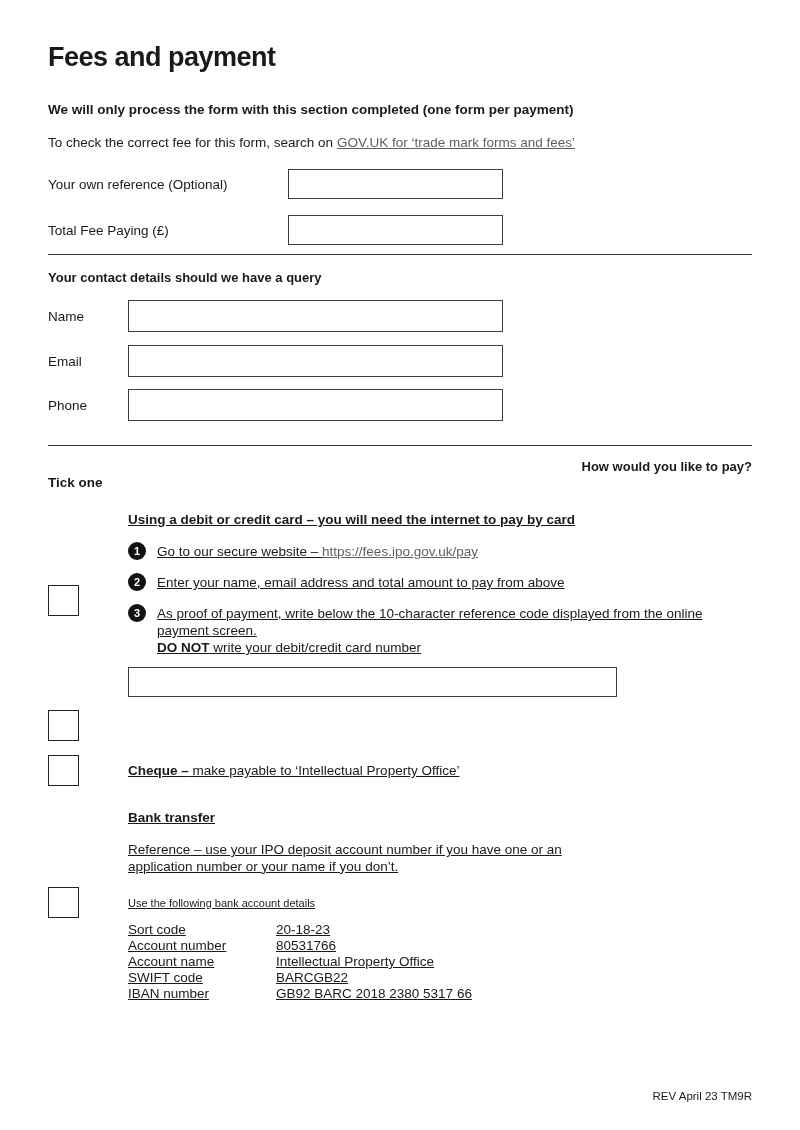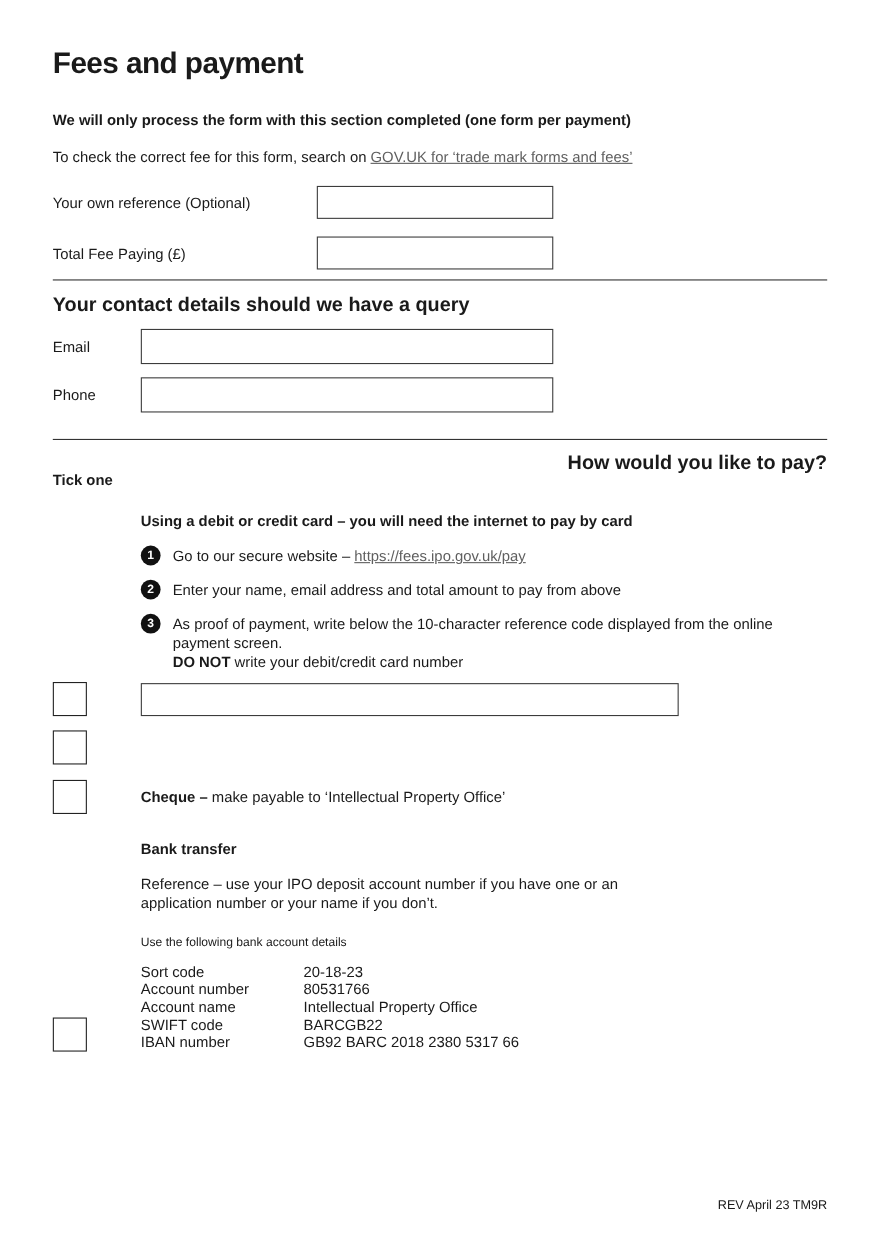--- a/index.html
+++ b/index.html
@@ -56,21 +56,21 @@
     font-family: "Liberation Sans", sans-serif;
   }
   .fee-input { width: 215px; }
   hr.rule {
     border: none;
     border-top: 1.5px solid #333333;
     margin-top: 9px;
   }
   .section-heading {
     margin-top: 14px;
-    font-size: 18px;
+    font-size: 13px;
     font-weight: bold;
     line-height: 17px;
   }
   .contact-row {
     display: flex;
     align-items: center;
   }
   .contact-row .clabel {
     width: 80px;
     font-size: 13.5px;
@@ -80,21 +80,22 @@
   .contact-row.r2 { margin-top: 13px; }
   .contact-row.r3 { margin-top: 12px; }
   hr.rule2 { border: none; border-top: 1.5px solid #333333; margin-top: 24px; }
   .tick-one {
     margin-top: 0;
     font-size: 13.5px;
     font-weight: bold;
   }
   .option {
     display: flex;
-    align-items: flex-end;
+    align-items: center;
+    text-decoration: underline;
   }
   .option .cb-col { width: 80px; flex: 0 0 80px; }
   .checkbox {
     width: 31px;
     height: 31px;
     border: 1.5px solid #222222;
     background: #ffffff;
     cursor: pointer;
   }
   .option .opt-content { flex: 1; }
@@ -178,20 +179,24 @@
 
     <div class="field-row">
       <div class="flabel">Total Fee Paying (£)</div>
       <input type="text" class="box fee-input" style="">
     </div>
 
     <hr class="rule">
 
     <h2 class="section-heading">Your contact details should we have a query</h2>
 
+    <div class="contact-row r1">
+      <div class="clabel">Name</div>
+      <input type="text" class="box" style="">
+    </div>
     <div class="contact-row r2">
       <div class="clabel">Email</div>
       <input type="text" class="box" style="">
     </div>
     <div class="contact-row r3">
       <div class="clabel">Phone</div>
       <input type="text" class="box" style="">
     </div>
 
     <hr class="rule2">

